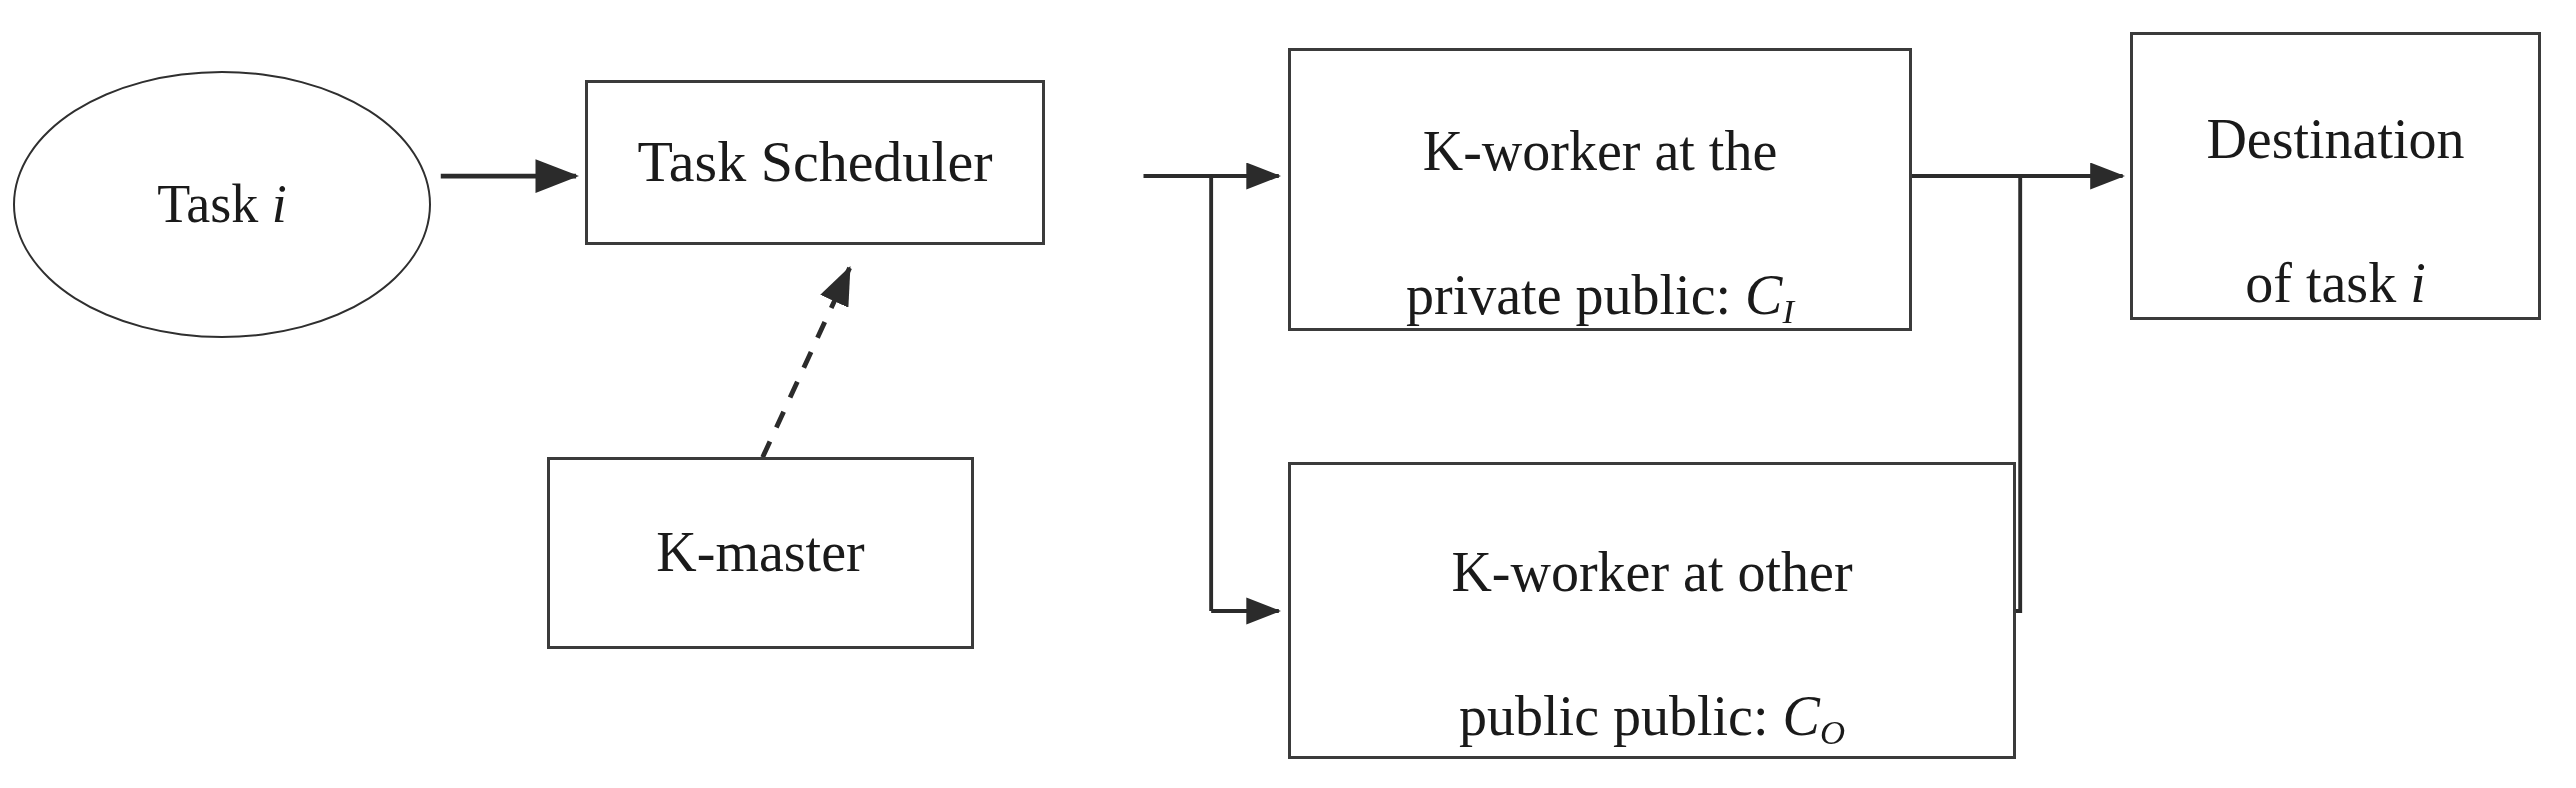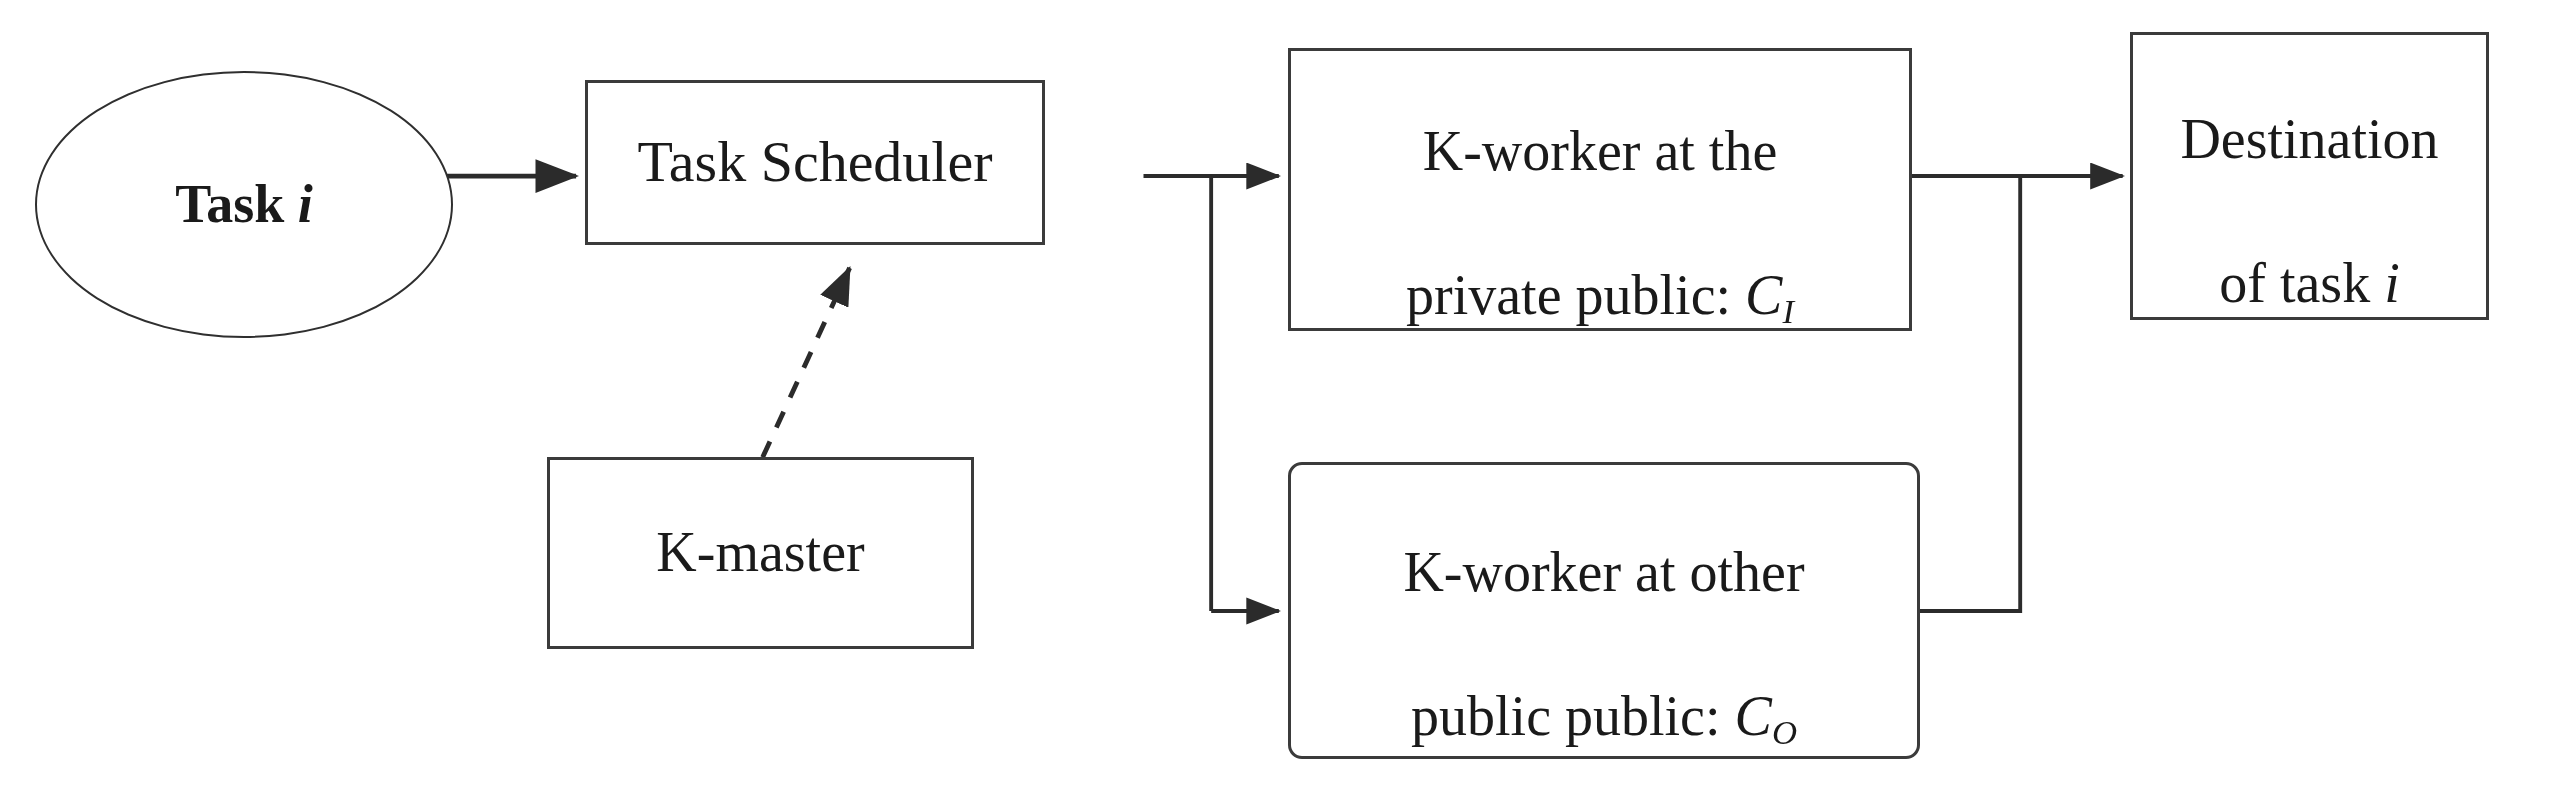--- a/index.html
+++ b/index.html
@@ -100,47 +100,47 @@
 
     <g>
       <path d="M 1978 632 L 2090 632 L 2090 182" fill="none" stroke="#2b2b2b" stroke-width="4"></path>
     </g>
 
     <g>
       <path d="M 1978 182 L 2196 182" fill="none" stroke="#2b2b2b" stroke-width="4" marker-end="url(#arrowhead)"></path>
     </g>
   </svg>
 
-  <div class="node ellipse" style="left:35px; top:71px; width:418px; height:267px;font-weight:bold;">
+  <div class="node ellipse" style="left:13px; top:71px; width:418px; height:267px;">
     <span class="node-label lbl-ellipse">Task <span class="it">i</span></span>
   </div>
 
   <div class="node box" style="left:585px; top:80px; width:460px; height:165px;justify-content:center;">
     <span class="node-label lbl-scheduler">Task Scheduler</span>
   </div>
 
   <div class="node box" style="left:547px; top:457px; width:427px; height:192px;">
     <span class="node-label lbl-kmaster">K-master</span>
   </div>
 
   <div class="node box" style="left:1288px; top:32px; width:624px; height:283px;margin-top:16px;">
     <span class="node-label lbl-worker">
       <span>K-worker at the</span><br>
       <span>private public: </span><span class="math"><span>C</span><sub>I</sub></span>
     </span>
   </div>
 
-  <div class="node box" style="left:1288px; top:462px; width:632px; height:297px;border-radius:14px;">
+  <div class="node box" style="left:1288px; top:462px; width:728px; height:297px;">
     <span class="node-label lbl-worker">
       <span>K-worker at other</span><br>
       <span>public public: </span><span class="math"><span>C</span><sub>O</sub></span>
     </span>
   </div>
 
-  <div class="node box" style="left:2130px; top:32px; width:359px; height:288px;">
+  <div class="node box" style="left:2130px; top:32px; width:411px; height:288px;">
     <span class="node-label lbl-dest">
       <span>Destination</span><br>
       <span>of task </span><span class="it">i</span>
     </span>
   </div>
 
 </div>
 
 
 </body></html>

